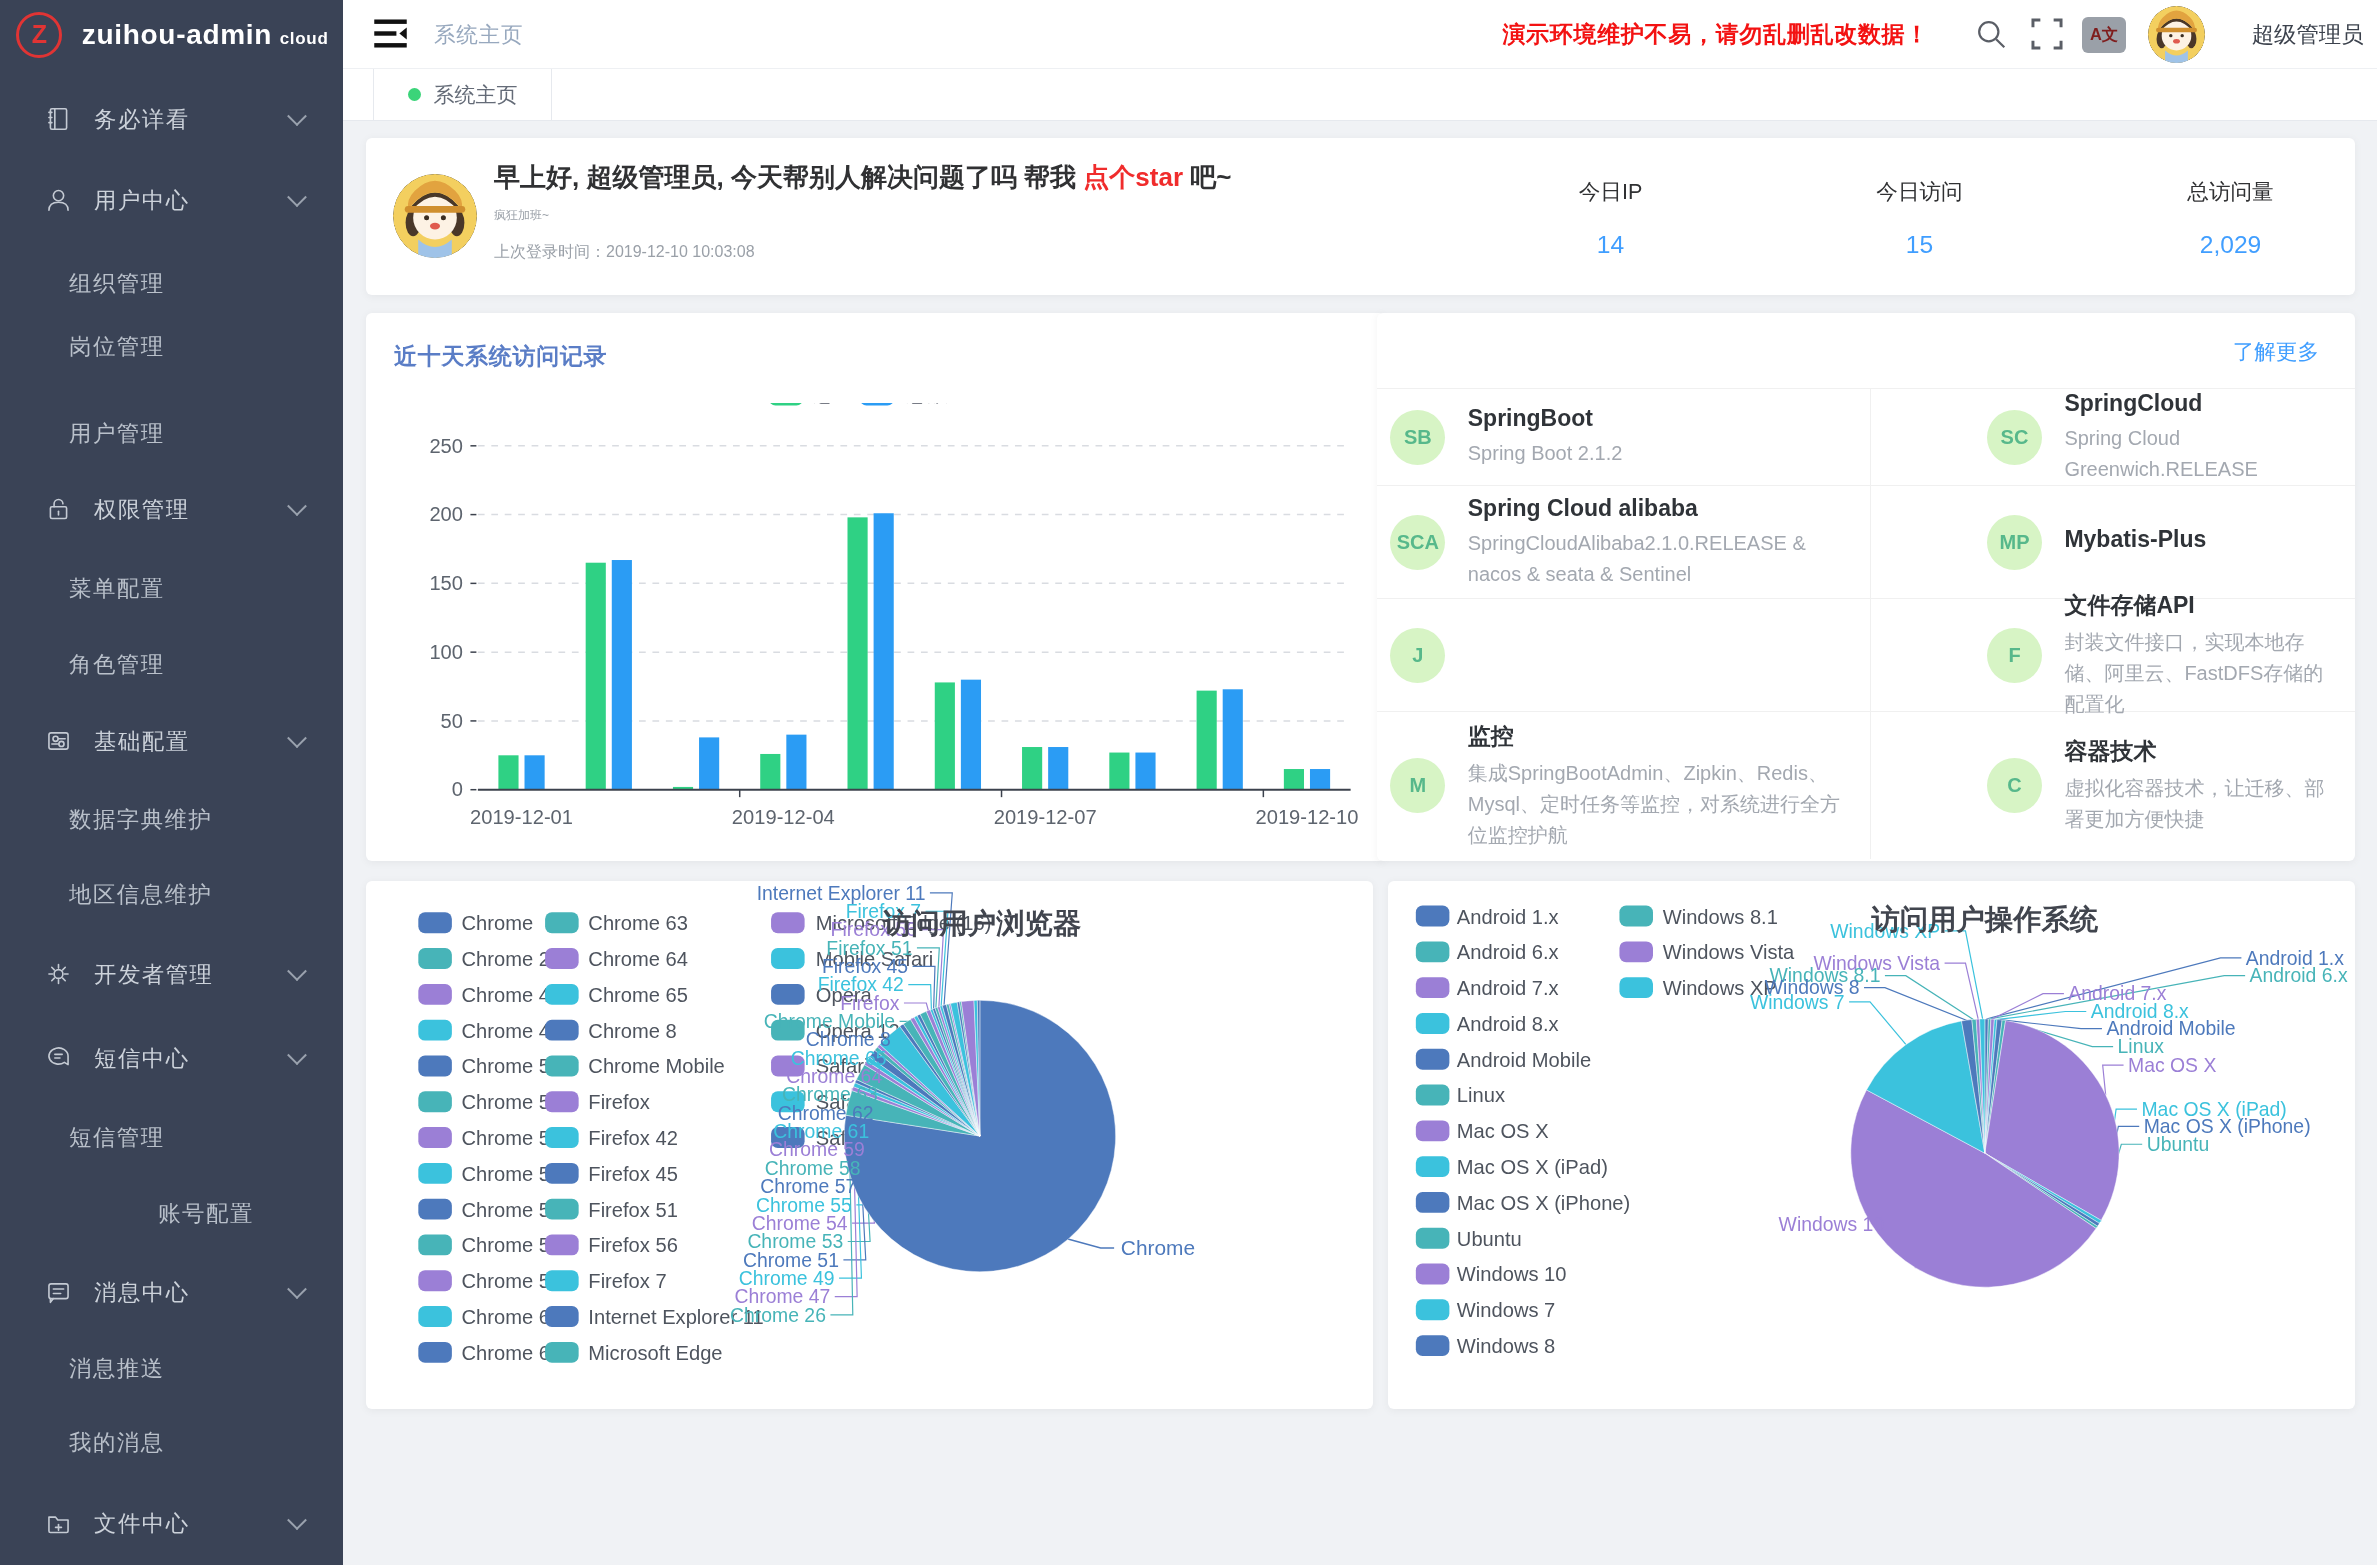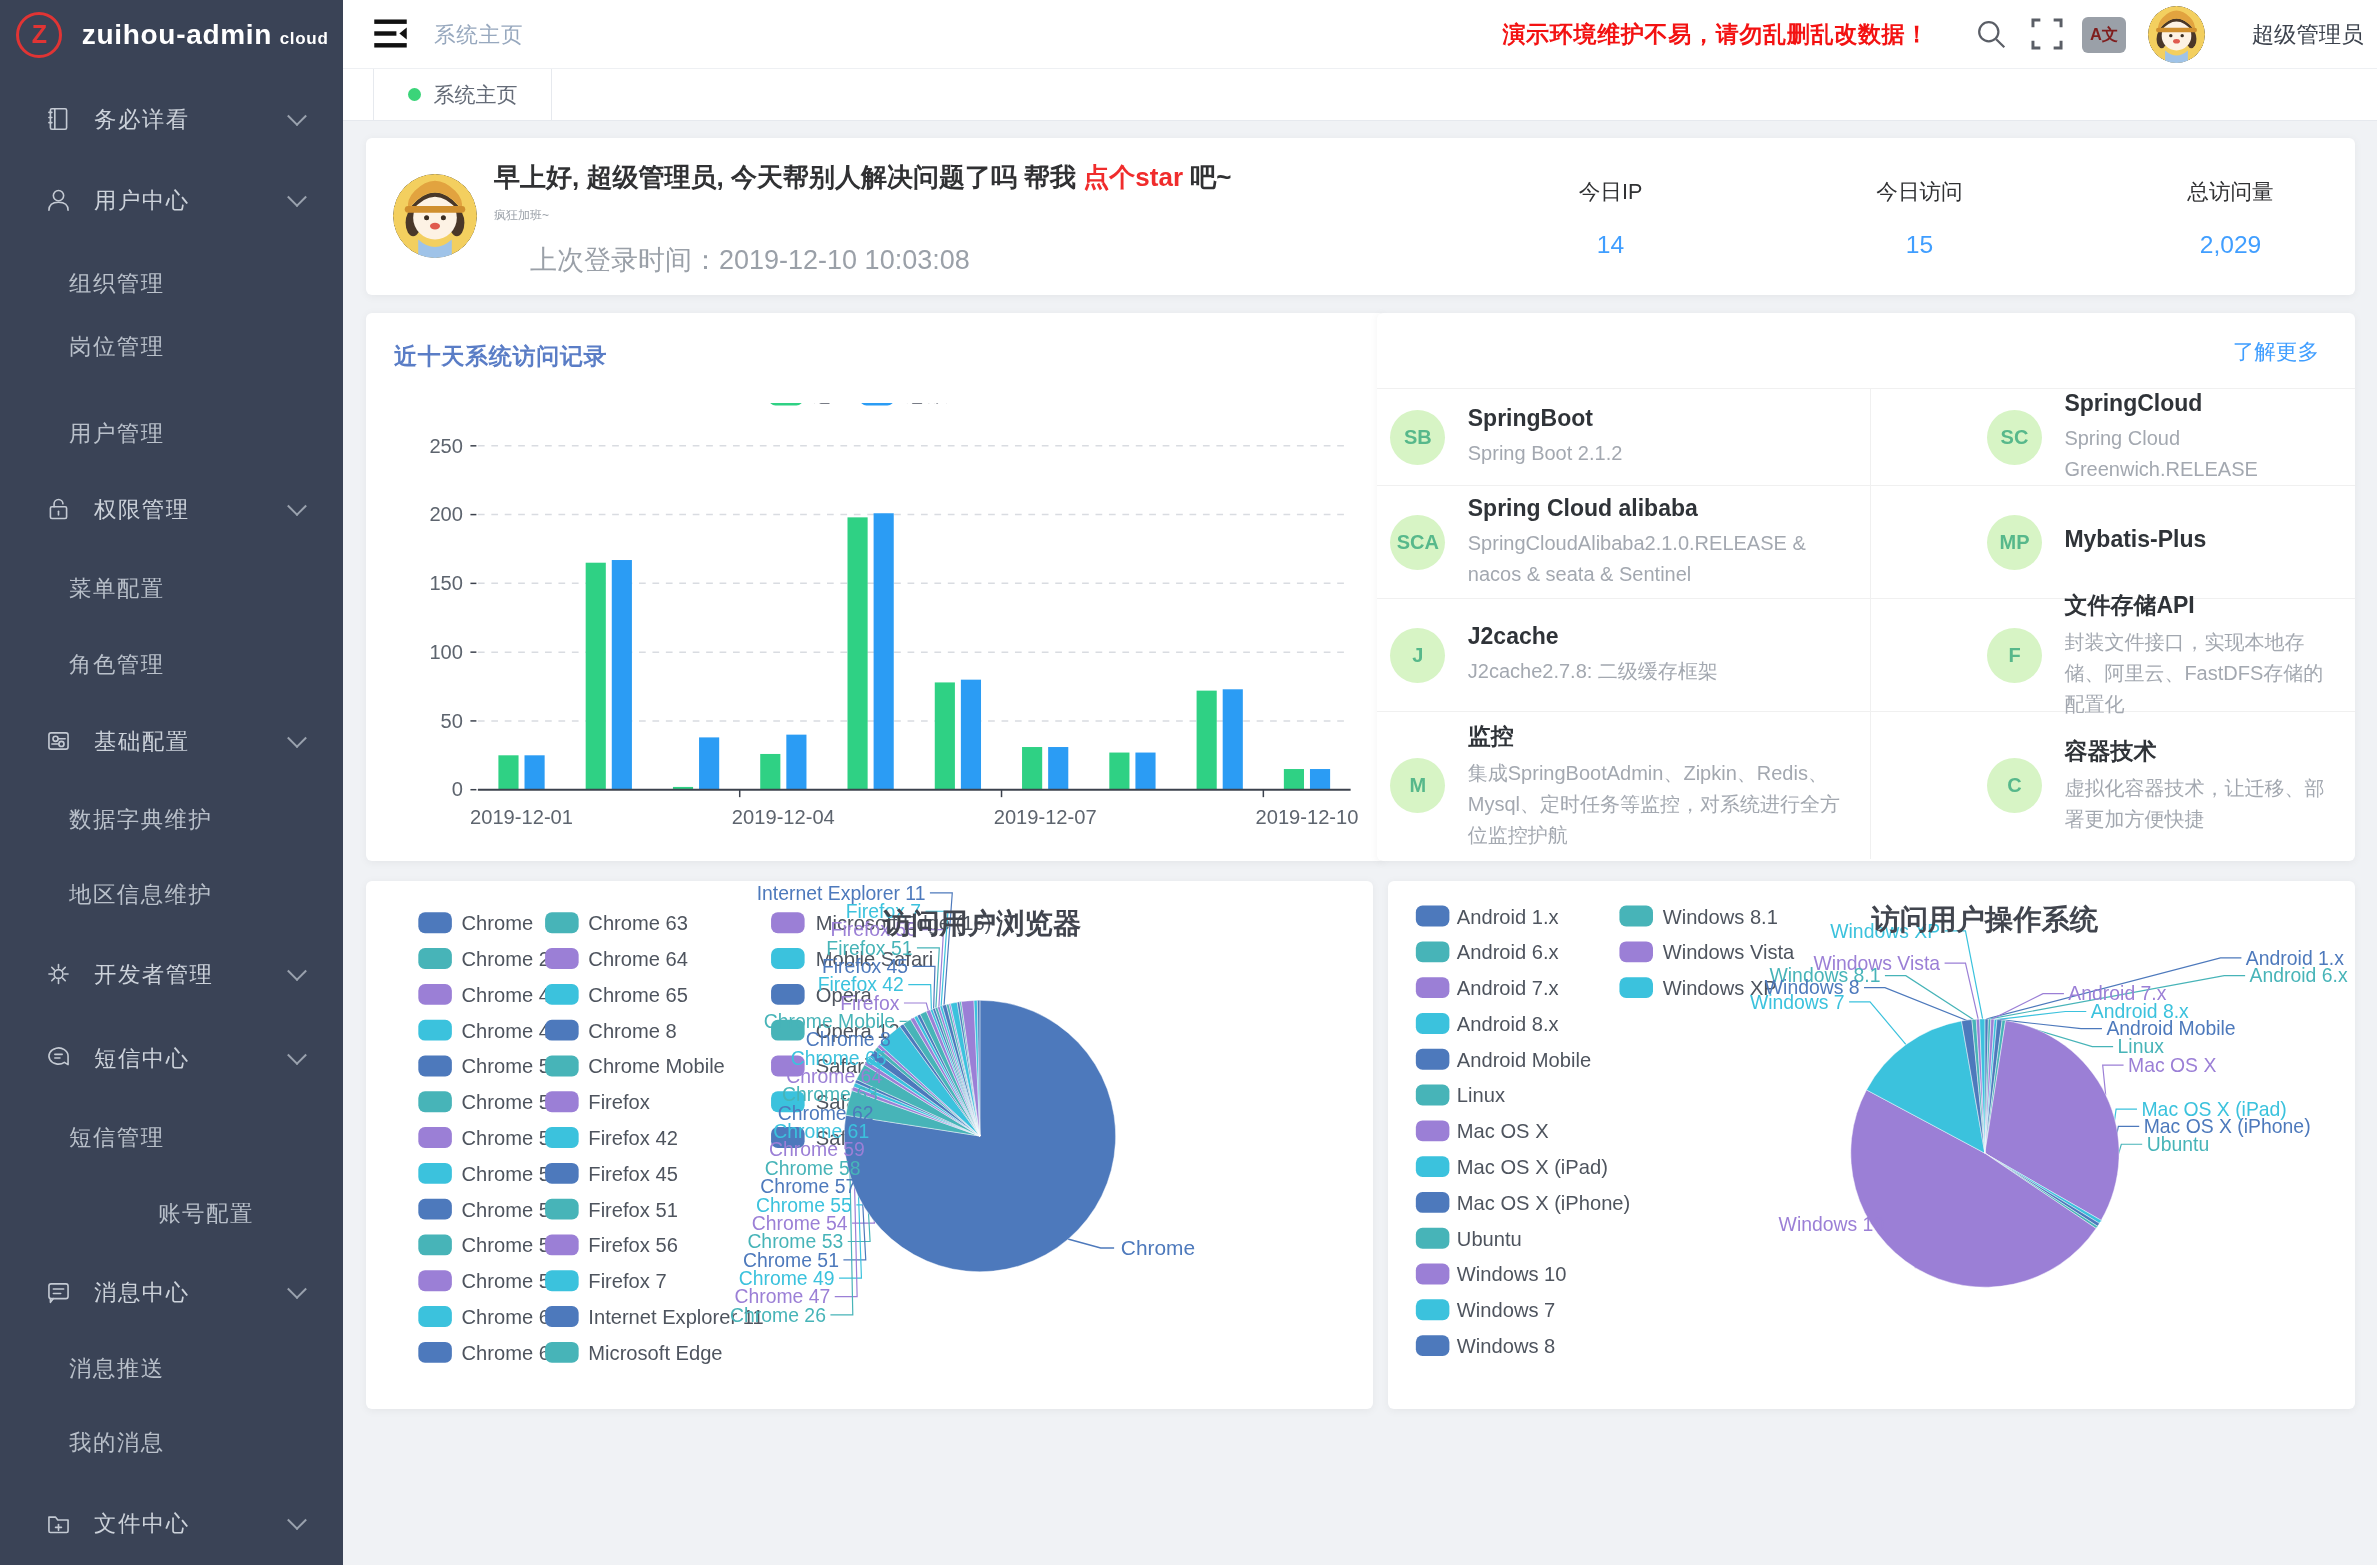--- a/index.html
+++ b/index.html
@@ -32,21 +32,21 @@
   #tab-active{position:absolute;left:30px;top:0;height:51px;padding:0 34px;border-right:0.7px solid #e6e9ee;border-left:0.7px solid #e6e9ee;display:flex;align-items:center;gap:12px;cursor:pointer;}
   #tab-active .dot{width:13.4px;height:13.4px;border-radius:50%;background:#3bd479;}
   #tab-active .t{font-size:21px;color:#646b77;}
   
   .card{position:absolute;background:#fff;border-radius:6px;box-shadow:0 1.5px 9px rgba(0,0,0,.05);}
   #card-greet{left:366px;top:138px;width:1989px;height:157px;}
   #greet-avatar{position:absolute;left:27px;top:36px;width:84px;height:84px;border-radius:50%;overflow:hidden;}
   #greet-title{position:absolute;left:128px;top:22.4px;font-size:26px;font-weight:bold;color:#303133;}
   #greet-title .star{color:#f02c2c;cursor:pointer;}
   #greet-mood{position:absolute;left:128px;top:69px;font-size:12px;color:#9aa0a8;}
-  #greet-login{position:absolute;left:128px;top:104px;font-size:27px;color:#9aa0a8;margin-left:36px;}
+  #greet-login{position:absolute;left:128px;top:104px;font-size:16px;color:#9aa0a8;}
   .stat{position:absolute;top:0;width:239px;text-align:center;}
   .stat .sl{margin-top:39px;font-size:21.6px;color:#303133;}
   .stat .sv{margin-top:25px;font-size:24.6px;color:#409eff;}
   #card-visits{left:366px;top:313px;width:1007px;height:548px;padding-left:12px;}
   #visits-title{position:absolute;left:28px;top:28px;font-size:23px;font-weight:bold;color:#5a7dc6;letter-spacing:0.7px;}
   #card-tech{left:1377px;top:313px;width:978px;height:548px;}
   #tech-more{position:absolute;right:36px;top:24px;font-size:21.6px;color:#409eff;cursor:pointer;}
   #tech-grid{position:absolute;left:0;top:75px;width:978px;height:470px;display:grid;grid-template-columns:494px 484px;grid-template-rows:97px 113px 113px 147px;border-top:0.7px solid #f0f0f0;box-sizing:border-box;}
   .tcell{display:flex;align-items:center;box-sizing:border-box;padding-right:27px;}
   .tcell.c1{padding-left:13.4px;border-right:0.7px solid #f0f0f0;}
@@ -357,24 +357,20 @@
           </div>
         </div>
         <div class="tcell c2 hb">
           <div class="tbadge">MP</div>
     <div>
             <div class="tname">Mybatis-Plus</div>
           </div>
         </div>
         <div class="tcell c1 hb">
           <div class="tbadge">J</div>
-    <div>
-            <div class="tname">J2cache</div>
-    <div class="tdesc">J2cache2.7.8: 二级缓存框架</div>
-          </div>
         </div>
         <div class="tcell c2 hb">
           <div class="tbadge">F</div>
     <div>
             <div class="tname">文件存储API</div>
     <div class="tdesc">封装文件接口，实现本地存储、阿里云、FastDFS存储的配置化</div>
           </div>
         </div>
         <div class="tcell c1">
           <div class="tbadge">M</div>

